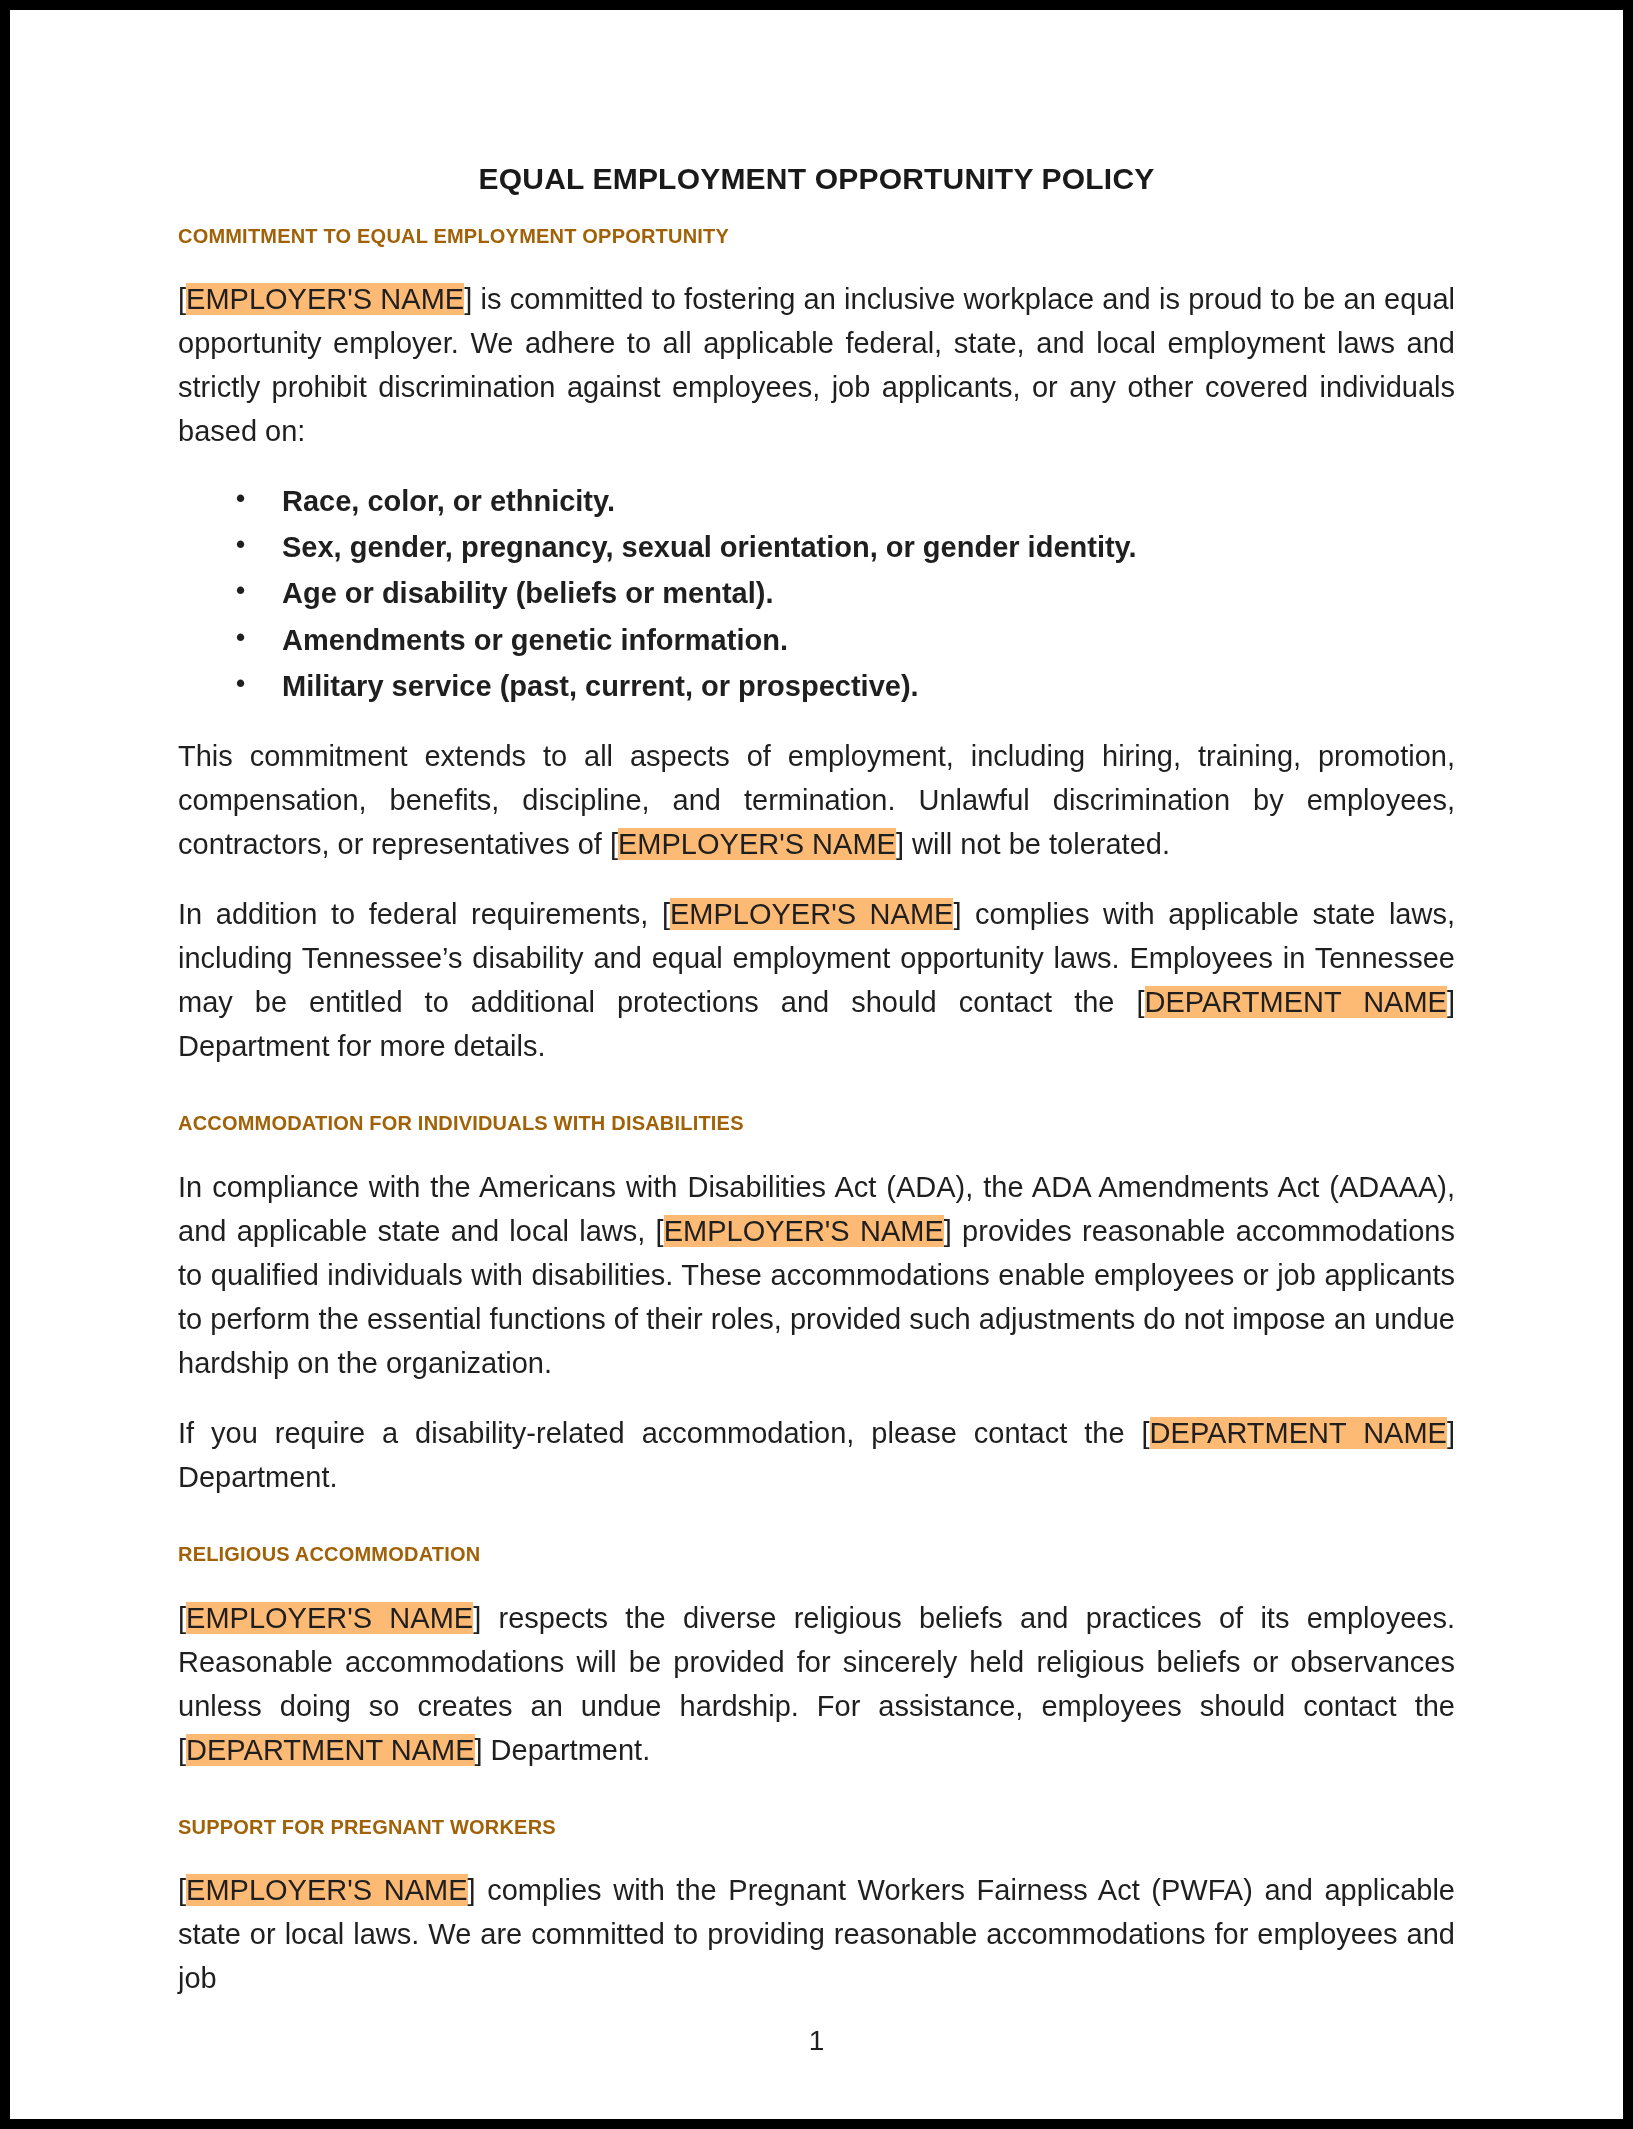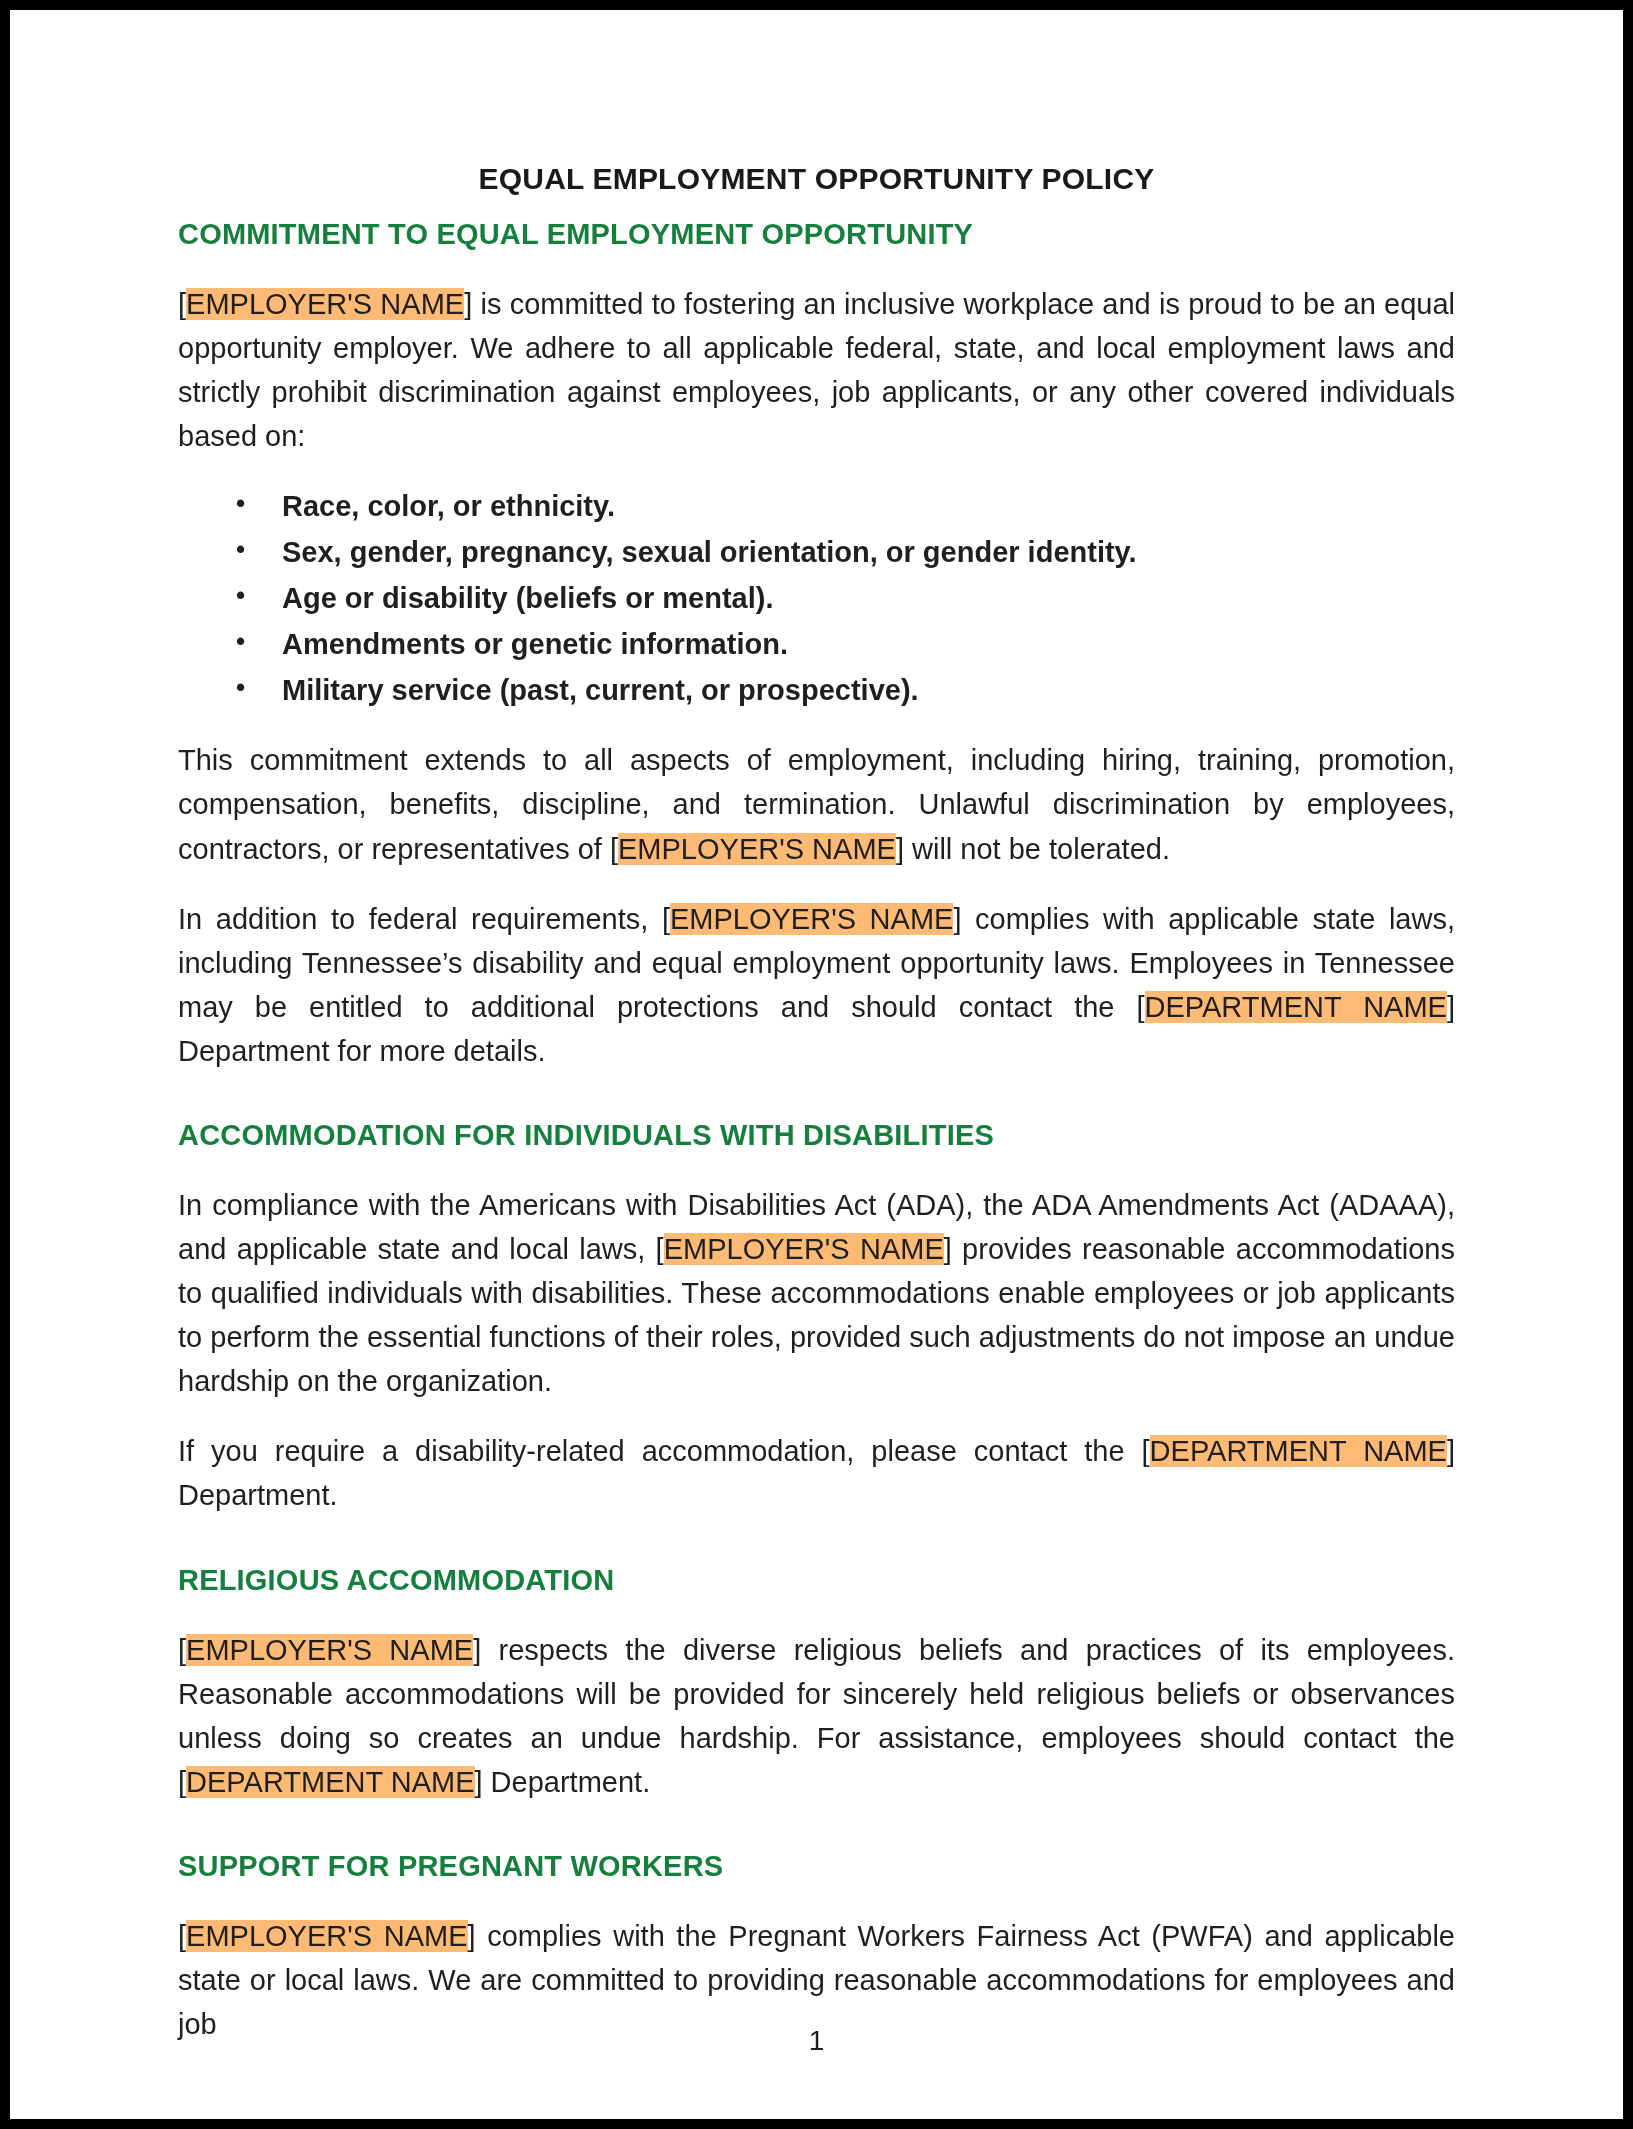--- a/index.html
+++ b/index.html
@@ -21,27 +21,27 @@
   .content {
     padding: 146px 168px 0 168px;
     font-size: 29px;
     line-height: 1.52;
   }
   h1.doc-title {
     font-size: 30px;
     font-weight: bold;
     text-align: center;
     color: #1a1a1a;
-    margin: 0 0 10px 0;
+    margin: 0 0 19px 0;
     letter-spacing: 0.2px;
   }
   h2.section-heading {
-    font-size: 29px;
+    font-size: 20px;
     font-weight: bold;
-    color: #15803d;
+    color: #a16207;
     margin: 40px 0 26px 0;
     letter-spacing: 0.2px;
   }
   h2.section-heading.first {
     margin-top: 0;
   }
   p.body-para {
     margin: 0 0 26px 0;
     text-align: justify;
   }

